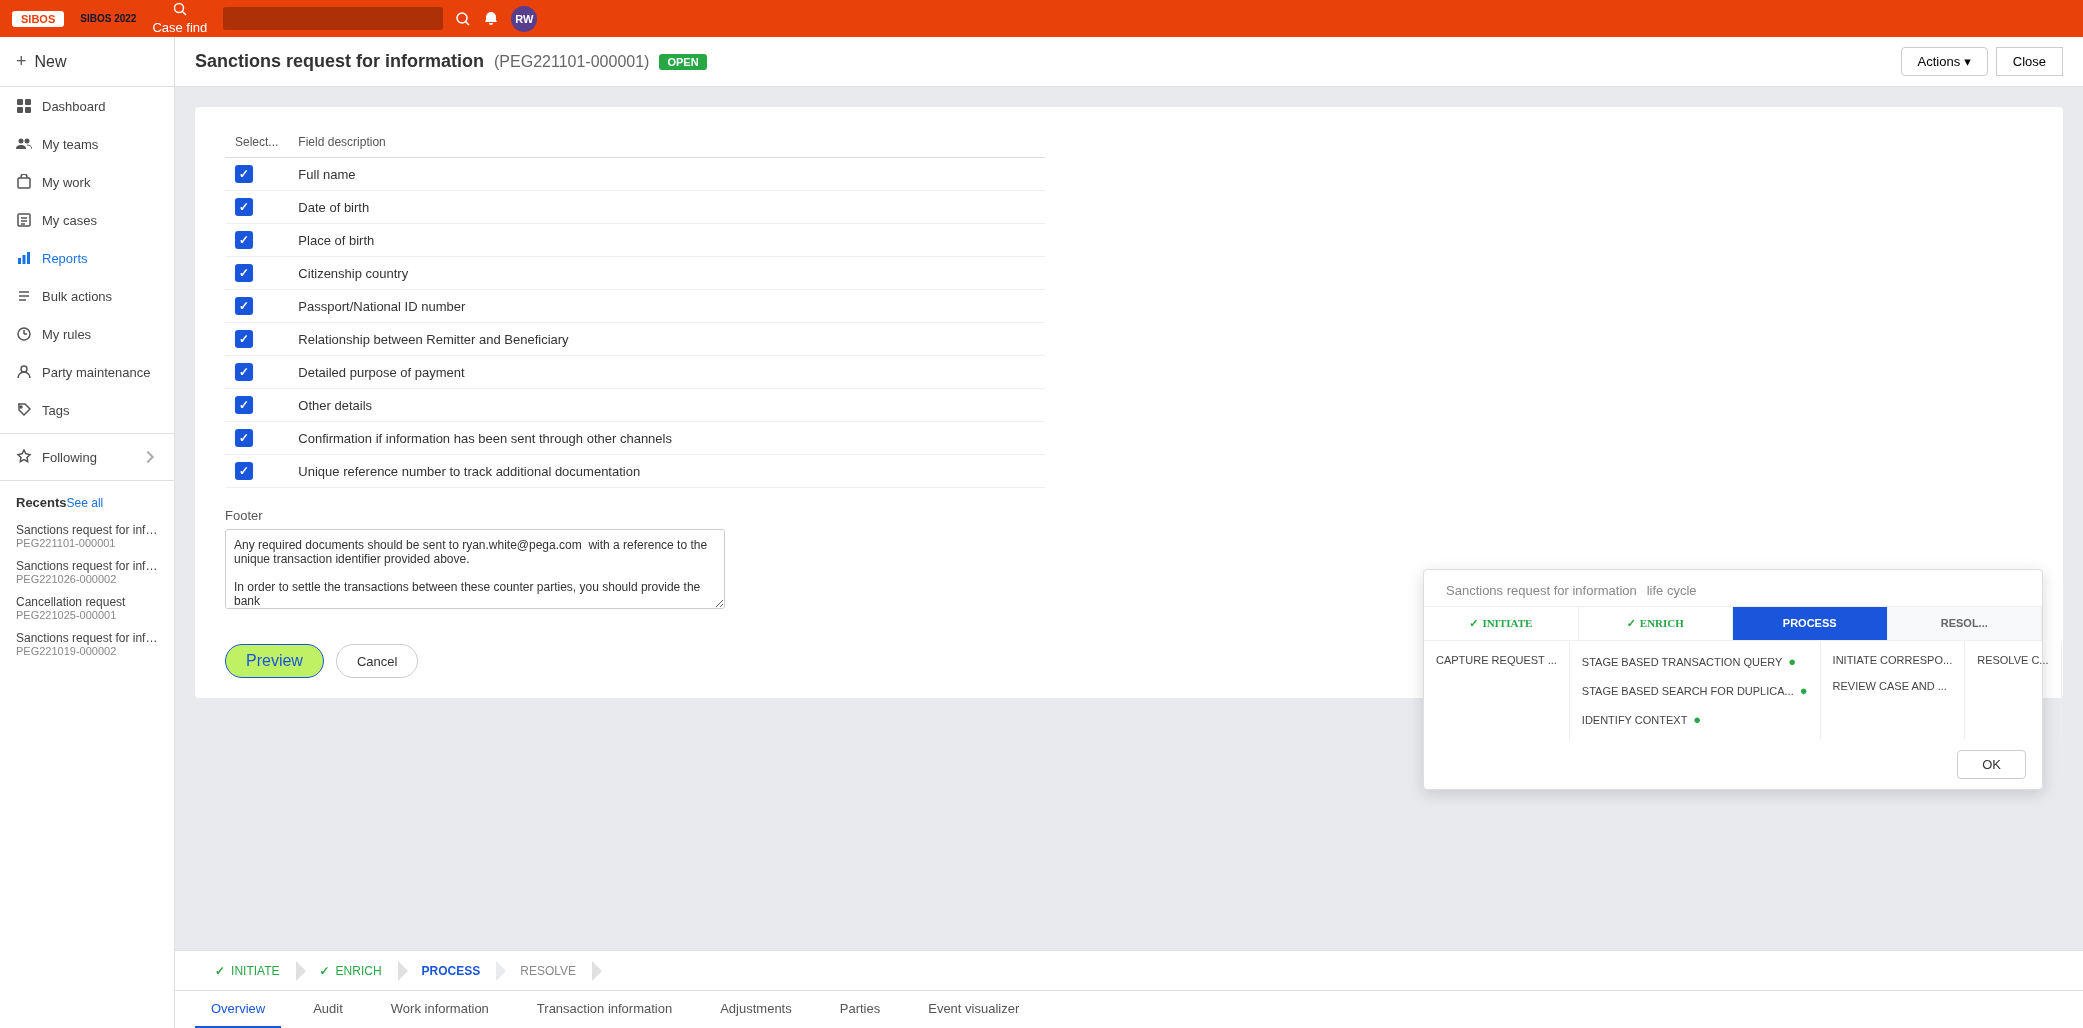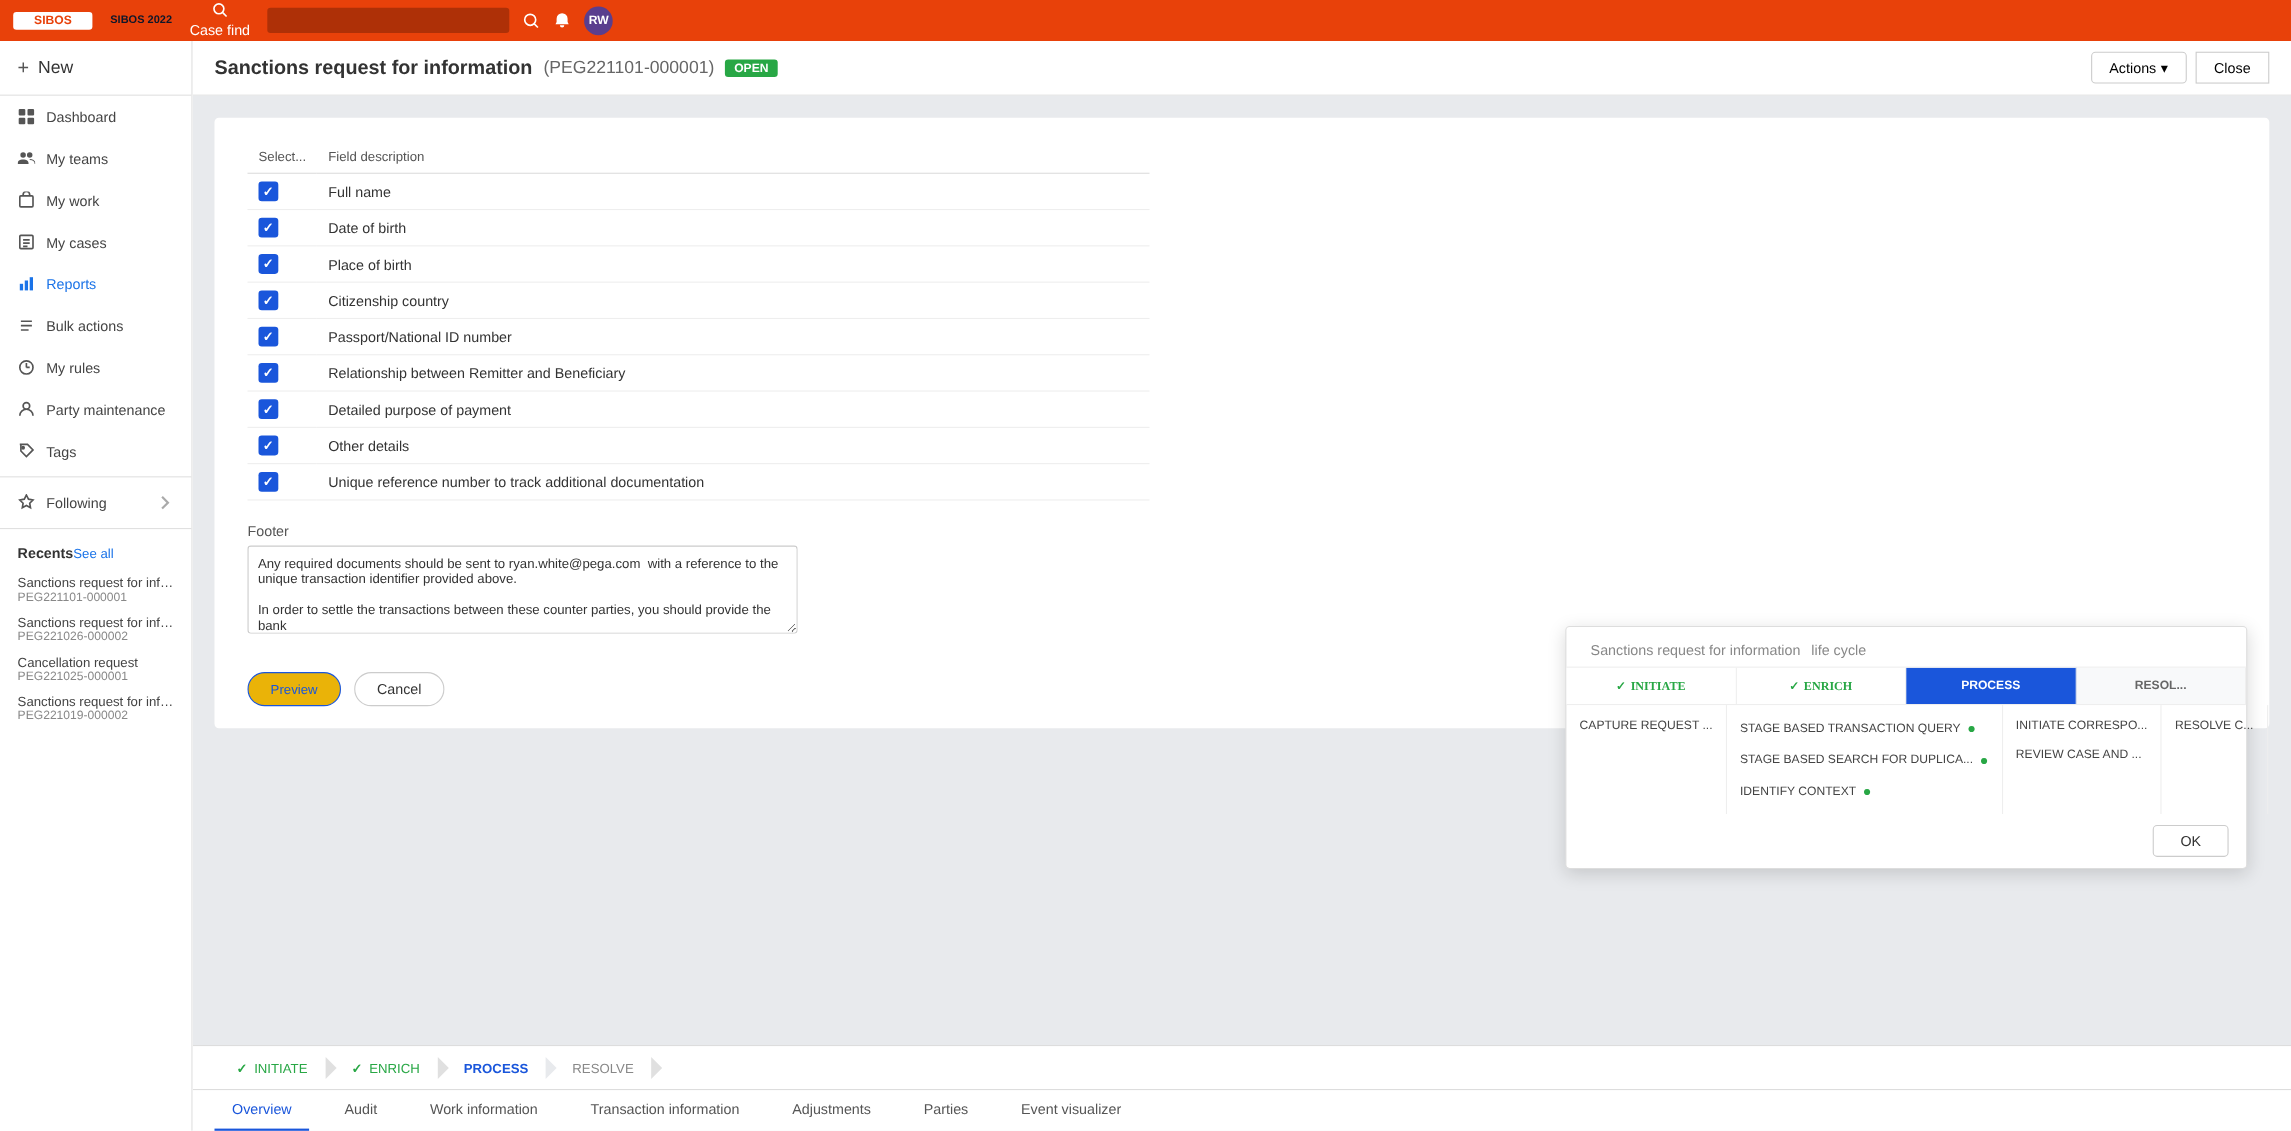--- a/index.html
+++ b/index.html
@@ -13,21 +13,21 @@
       align-items: center;
       padding: 0 12px;
       gap: 16px;
       position: fixed;
       top: 0; left: 0; right: 0;
       z-index: 100;
     }
     .topbar-logo {
       background: white;
       border-radius: 3px;
-      padding: 2px 19px;
+      padding: 2px 9px;
       font-size: 11px;
       font-weight: bold;
       color: #e8410a;
     }
     .topbar-appname {
       color: #0f172a;
       font-size: 10px;
       font-weight: bold;
     }
     .topbar-casefind {
@@ -283,26 +283,26 @@
       padding: 8px;
       font-size: 12px;
       color: #333;
       resize: vertical;
       font-family: Arial, sans-serif;
     }
 
     
     .btn-preview {
       border: 1px solid #1a56db;
-      background: #eab308;
+      background: #bef264;
       color: #1a56db;
       padding: 7px 20px;
       border-radius: 20px;
       cursor: pointer;
-      font-size: 12px;
+      font-size: 16px;
       margin-top: 16px;
     }
     .btn-cancel {
       border: 1px solid #ccc;
       background: white;
       color: #333;
       padding: 7px 20px;
       border-radius: 20px;
       cursor: pointer;
       font-size: 13px;
@@ -670,20 +670,26 @@
       <td class="select-col">
         <div class="cb-checked"></div>
       </td>
       <td>Detailed purpose of payment</td>
     </tr>
             <tr>
       <td class="select-col">
         <div class="cb-checked"></div>
       </td>
       <td>Other details</td>
+    </tr>
+            <tr>
+      <td class="select-col">
+        <div class="cb-checked"></div>
+      </td>
+      <td>Confirmation if information has been sent through other channels</td>
     </tr>
             <tr>
       <td class="select-col">
         <div class="cb-checked"></div>
       </td>
       <td>Unique reference number to track additional documentation</td>
     </tr>
           </tbody>
       </table>
 

